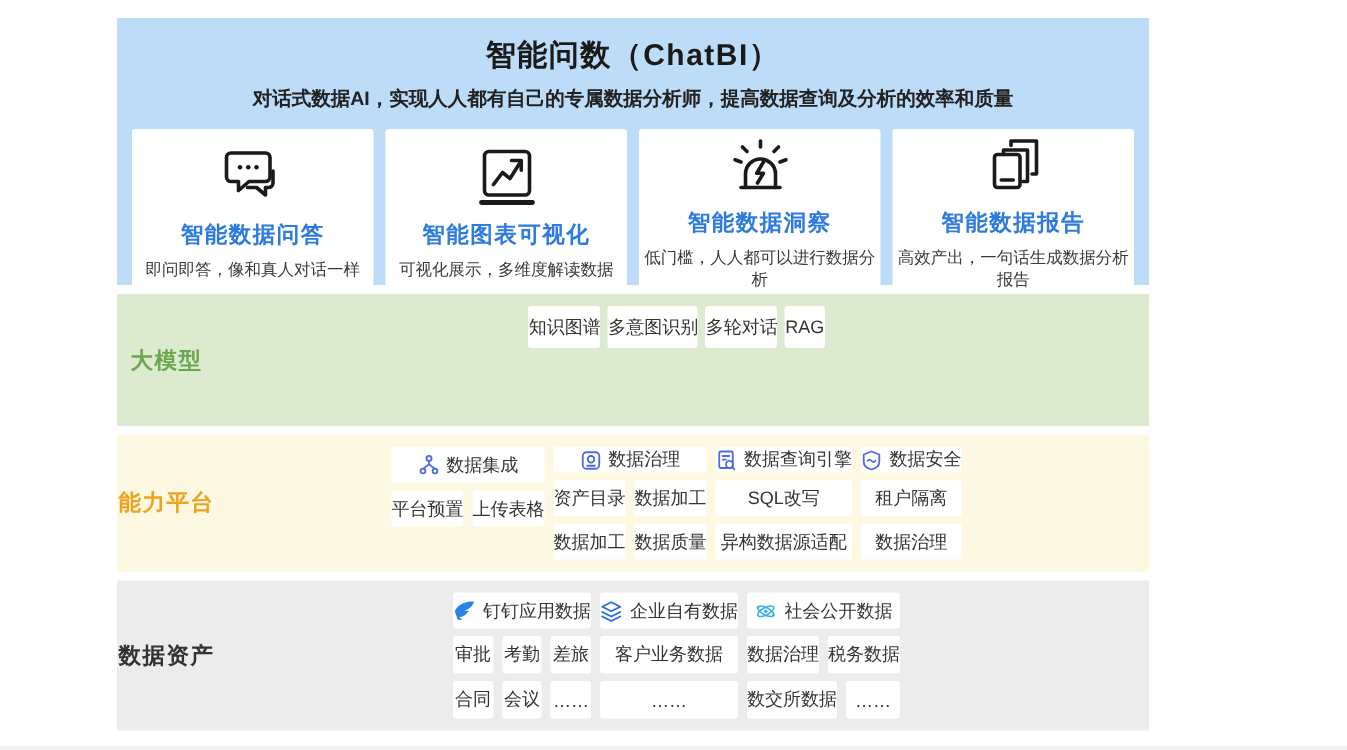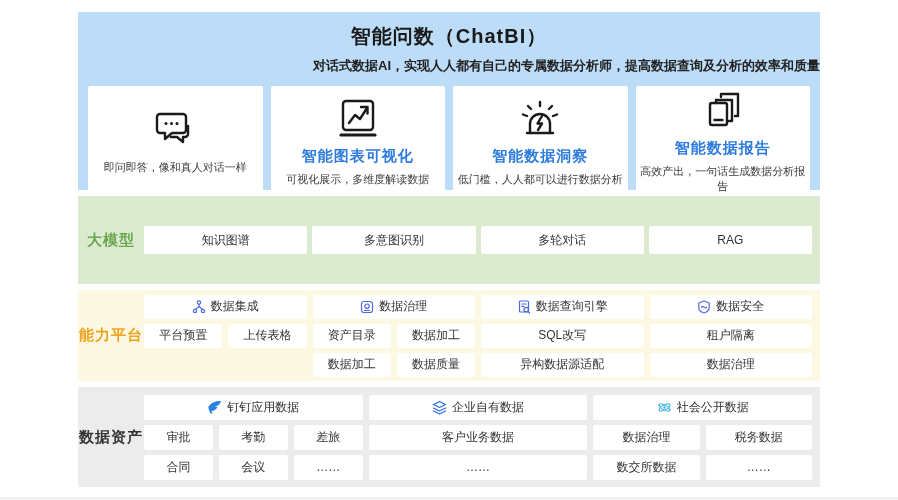--- a/index.html
+++ b/index.html
@@ -3,45 +3,45 @@
 <meta charset="utf-8">
 <style>
   * { box-sizing: border-box; }
   html,body { margin:0; padding:0; }
   body {
     width:898px; height:500px; background:#ffffff;
     font-family:"Liberation Sans","DejaVu Sans",sans-serif;
     color:#333;
   }
   .canvas { position:relative; width:898px; height:500px; background:#fff; overflow:hidden; }
-  .wrap { position:absolute; left:78px; top:12px; width:742px; display:flex; flex-direction:column; gap:6px; }
+  .wrap { position:absolute; left:78px; top:12px; width:688px; display:flex; flex-direction:column; gap:6px; }
 
   
   .sec-blue { background:#bddcf7; height:178px; padding-top:11px; text-align:center; }
   .page-title { font-size:20px; font-weight:bold; color:#1a1a1a; letter-spacing:1px; }
-  .page-subtitle { font-size:13px; font-weight:bold; color:#222; margin-top:7px;text-align:right; }
+  .page-subtitle { font-size:13px; font-weight:bold; color:#222; margin-top:7px; }
   .cards { display:flex; gap:8px; margin:11px 10px 0 10px; }
   .card { flex:1; background:#fff; height:110px; border-radius:2px;
           display:flex; flex-direction:column; align-items:center; justify-content:center; }
   .card-icon { height:46px; display:flex; align-items:center; justify-content:center; }
   .card-icon svg { display:block; }
   .card-title { color:#2e7be0; font-weight:bold; font-size:15px; margin-top:5px; letter-spacing:1px; }
   .card-desc { font-size:11px; color:#3a3a3a; margin-top:6px; }
 
   
   .layer { display:flex; align-items:stretch; }
   .sec-green  { background:#dcebd0; height:88px; }
   .sec-yellow { background:#fdf8e2; height:91px; }
   .sec-gray   { background:#ececec; height:100px; }
   .layer-label { width:66px; flex-shrink:0; display:flex; align-items:center; justify-content:center;
                  font-size:15px; font-weight:bold; letter-spacing:1px;text-align:center; }
   .lbl-green  { color:#6aa84f; }
   .lbl-orange { color:#eea31f; }
   .lbl-dark   { color:#333333; }
-  .layer-content { flex:1; padding:8px 8px 8px 0; display:flex; flex-direction:column; gap:6px; justify-content:center; }
+  .layer-content { flex:1; padding:8px 8px 8px 0; display:flex; flex-direction:row; gap:6px; justify-content:center; }
 
   .box { background:#ffffff; border-radius:2px; display:flex; align-items:center; justify-content:center;
          font-size:12px; color:#333; white-space:nowrap; }
   .hl-green { color:#6aa84f; }
 
   
   .g-row1 { display:flex; gap:5px; }
   .g-row1 .box { flex:1; height:28px; }
   .g-row2 { height:42px; display:flex; align-items:center; }
   .g-row2 span { flex:1; text-align:center; font-size:12.5px; }
@@ -71,20 +71,21 @@
         <div class="card">
           <div class="card-icon">
             <svg width="48" height="44" viewBox="0 0 48 44" fill="none" stroke="#1a1a1a" stroke-width="2.4" stroke-linejoin="round" stroke-linecap="round">
               <path d="M9 5 h23 a3 3 0 0 1 3 3 v13 a3 3 0 0 1 -3 3 h-11 l-7 6 v-6 h-5 a3 3 0 0 1 -3 -3 v-13 a3 3 0 0 1 3 -3 z" fill="#fff"></path>
               <circle cx="15" cy="14.5" r="1.5" fill="#1a1a1a" stroke="none"></circle>
               <circle cx="20.5" cy="14.5" r="1.5" fill="#1a1a1a" stroke="none"></circle>
               <circle cx="26" cy="14.5" r="1.5" fill="#1a1a1a" stroke="none"></circle>
               <path d="M37 17 v8 a3 3 0 0 1 -3 3 h-2 v5 l-6 -5 h-6" fill="none"></path>
             </svg>
           </div>
+          <div class="card-title">智能数据问答</div>
           <div class="card-desc">即问即答，像和真人对话一样</div>
         </div>
 
         <div class="card">
           <div class="card-icon">
             <svg width="48" height="44" viewBox="0 0 48 44" fill="none" stroke="#1a1a1a" stroke-width="2.4" stroke-linejoin="round" stroke-linecap="round">
               <rect x="9" y="4" width="30" height="29" rx="3"></rect>
               <polyline points="15,26 21,18 26,22 33,11"></polyline>
               <polyline points="27,10 33.5,10 33.5,16.5"></polyline>
               <path d="M7 38 h34" stroke-width="3.2"></path>

